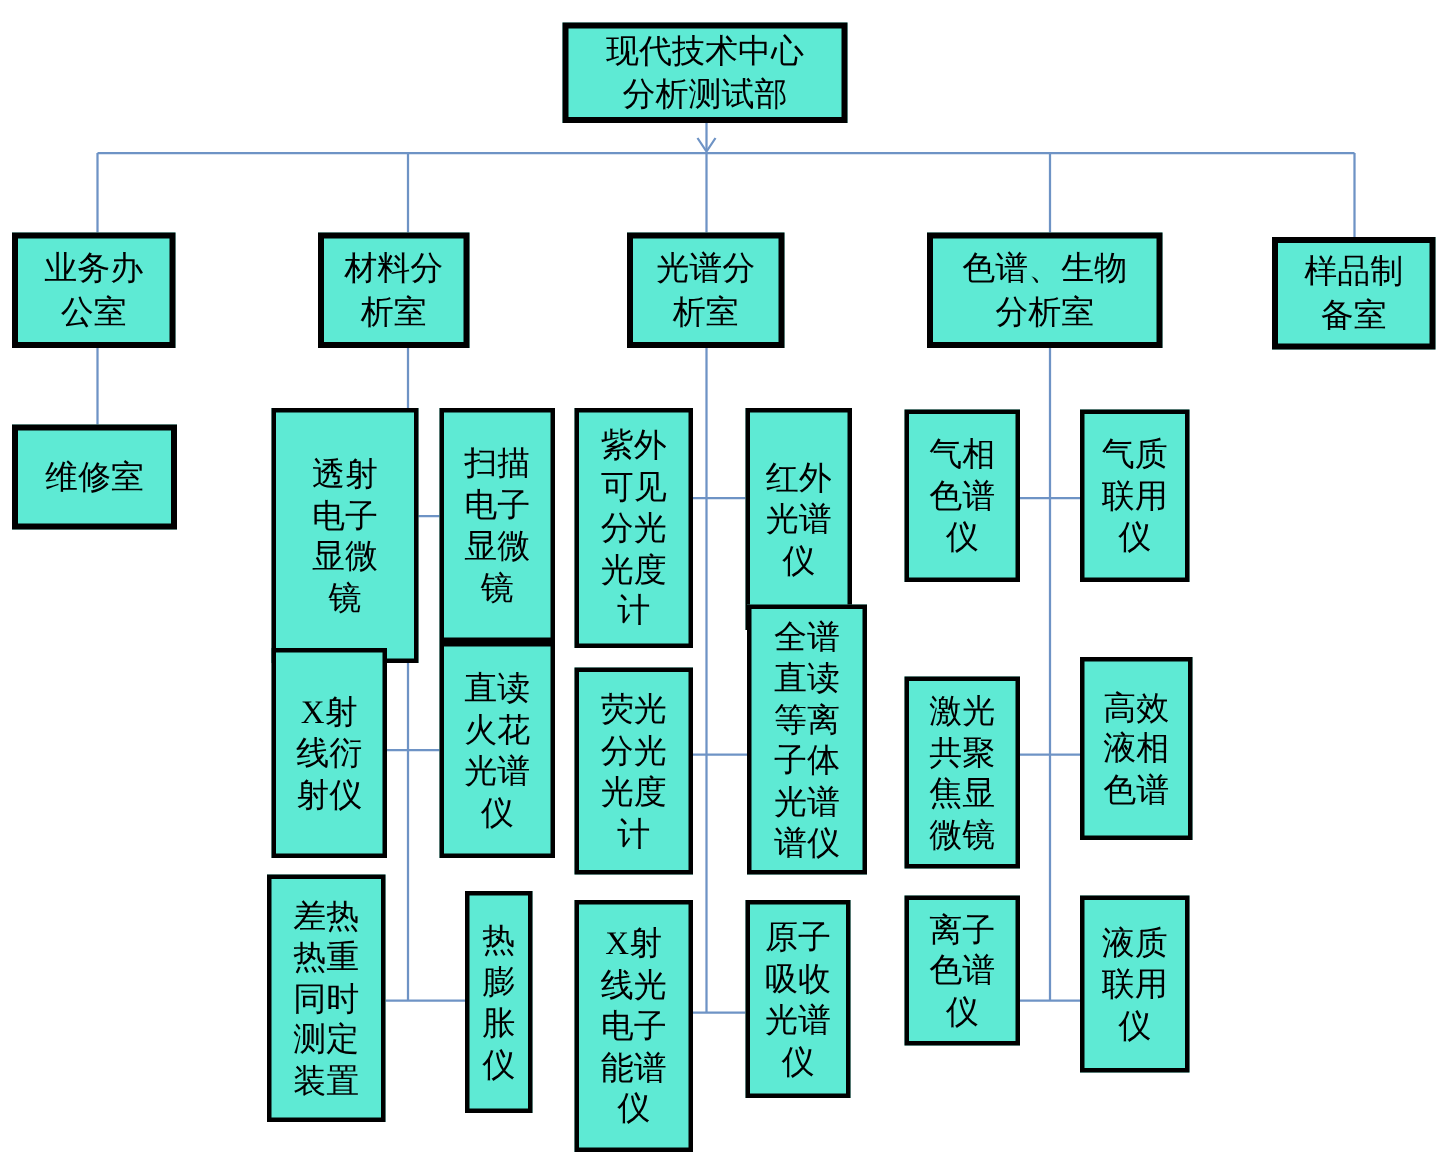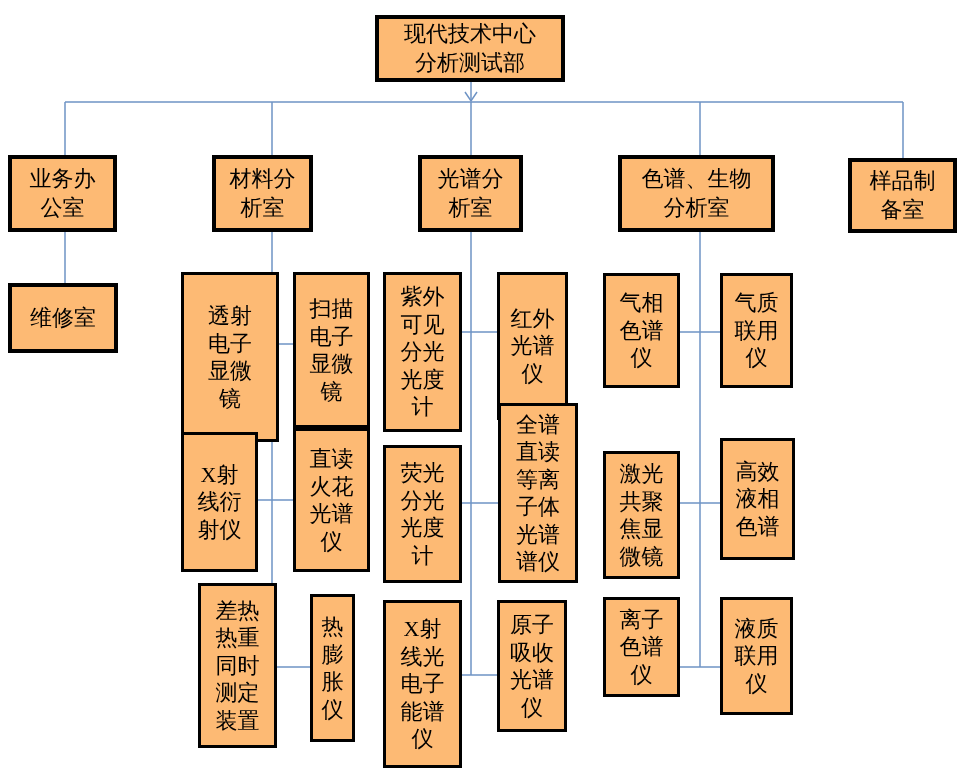--- a/index.html
+++ b/index.html
@@ -12,21 +12,21 @@
     font-family: "Liberation Serif", "DejaVu Serif", serif;
     color: #000;
     overflow: hidden;
   }
   #wires { position:absolute; left:0; top:0; width:966px; height:769px; }
   #wires line, #wires polyline { stroke: var(--line); stroke-width: 1.5; fill: none; }
   .box {
     position: absolute;
     box-sizing: border-box;
     border: 4px solid #000;
-    background: #fdba74;
+    background: #5eead4;
     display: flex;
     align-items: center;
     justify-content: center;
     text-align: center;
     white-space: pre-line;
     font-size: 22px;
     line-height: 1.25;
   }
   .root-box  { line-height: 1.3; }
   .dept-box  { line-height: 1.3; }
@@ -92,21 +92,21 @@
 电子
 显微
 镜</div>
   <div class="box inst-box" style="left:181px; top:432px; width:77px; height:140px;">X射
 线衍
 射仪</div>
   <div class="box inst-box" style="left:293px; top:428px; width:77px; height:144px;">直读
 火花
 光谱
 仪</div>
-  <div class="box inst-box" style="left:178px; top:583px; width:79px; height:165px;margin-left:20px;">差热
+  <div class="box inst-box" style="left:178px; top:583px; width:79px; height:165px;">差热
 热重
 同时
 测定
 装置</div>
   <div class="box inst-box" style="left:310px; top:594px; width:45px; height:148px;">热
 膨
 胀
 仪</div>
 
   <div class="box inst-box" style="left:383px; top:272px; width:79px; height:160px;">紫外

